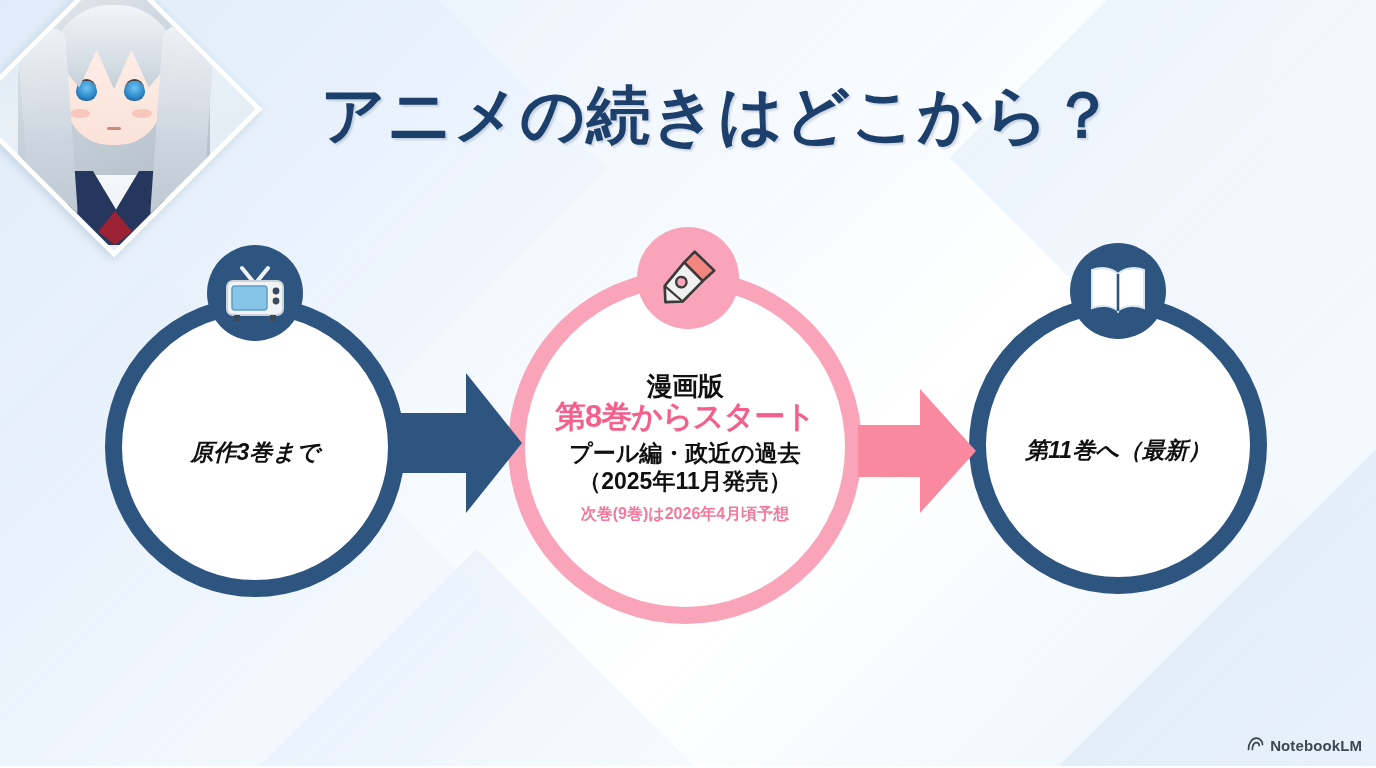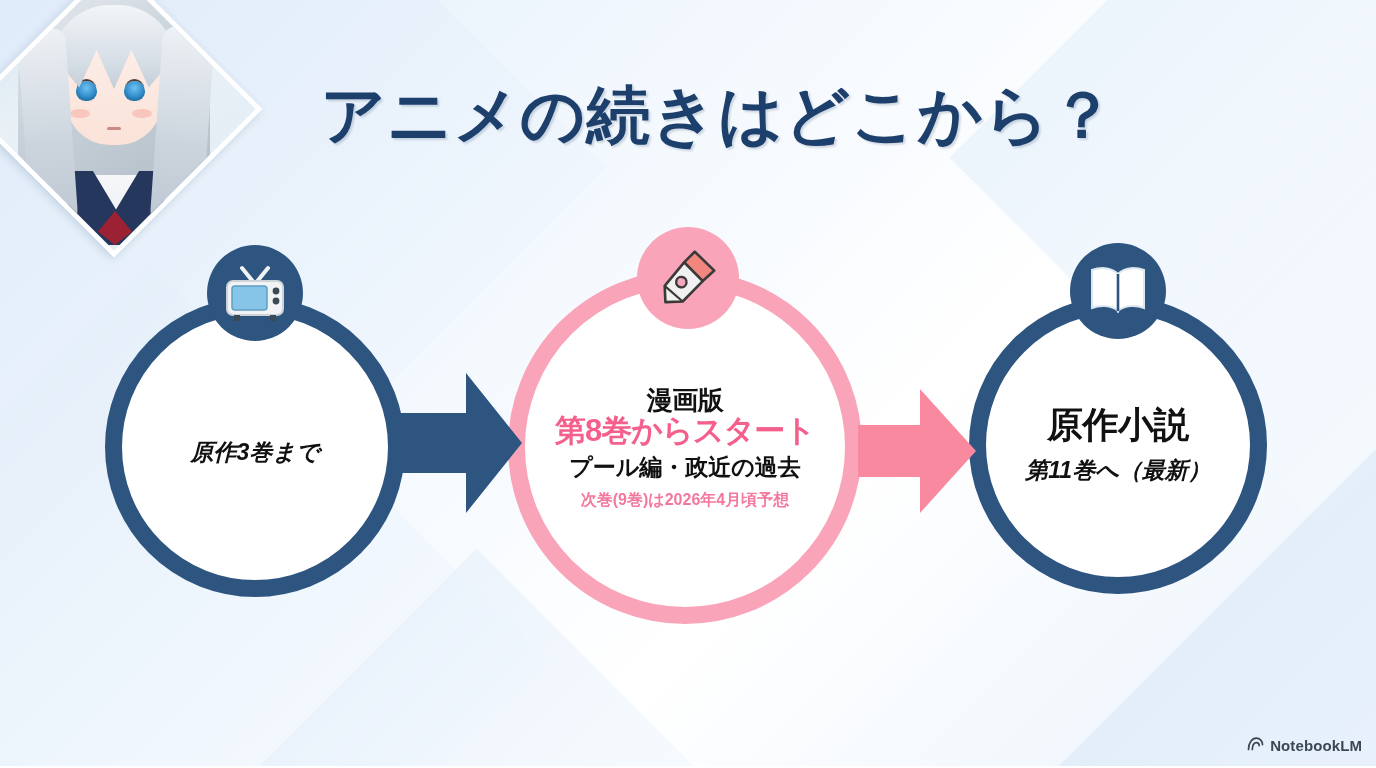--- a/index.html
+++ b/index.html
@@ -343,35 +343,35 @@
       <circle cx="52" cy="37" r="3.4" fill="#3a4a57"></circle>
       <rect x="10" y="51" width="6" height="6" fill="#3a4a57"></rect>
       <rect x="46" y="51" width="6" height="6" fill="#3a4a57"></rect>
     </svg>
   </div>
 
   <div class="node node-manga">
     <div class="node-title">漫画版</div>
     <div class="node-accent">第8巻からスタート</div>
     <div class="node-detail">プール編・政近の過去</div>
+    <div class="node-detail" style="margin-top:0">（2025年11月発売）</div>
     <div class="node-note">次巻(9巻)は2026年4月頃予想</div>
   </div>
   <div class="icon-badge icon-manga">
     <svg width="66" height="66" viewBox="0 0 66 66" aria-hidden="true">
       <g transform="rotate(8 33 33)">
         <path d="M36,6 L58,22 L48,34 L27,18 Z" fill="#f2867f" stroke="#3a3a3a" stroke-width="2.6" stroke-linejoin="round"></path>
         <path d="M27,18 L48,34 L31,57 L14,60 L11,44 Z" fill="#f1f1f1" stroke="#3a3a3a" stroke-width="2.6" stroke-linejoin="round"></path>
         <path d="M11,44 L31,57" stroke="#3a3a3a" stroke-width="2.2" fill="none"></path>
         <circle cx="27" cy="38" r="5.2" fill="#f4a6bb" stroke="#3a3a3a" stroke-width="2.4"></circle>
       </g>
     </svg>
   </div>
 
   <div class="node node-novel">
-    <div class="node-title small">原作小説</div>
     <div class="node-sub">第11巻へ（最新）</div>
   </div>
   <div class="icon-badge icon-novel">
     <svg width="62" height="54" viewBox="0 0 62 54" aria-hidden="true">
       <path d="M31,10 C24,3 13,3 5,6 L5,44 C13,41 24,41 31,47 Z" fill="#ffffff" stroke="#dbe6ef" stroke-width="2"></path>
       <path d="M31,10 C38,3 49,3 57,6 L57,44 C49,41 38,41 31,47 Z" fill="#ffffff" stroke="#dbe6ef" stroke-width="2"></path>
       <path d="M31,10 L31,47" stroke="#2d5580" stroke-width="2.6"></path>
     </svg>
   </div>
 

